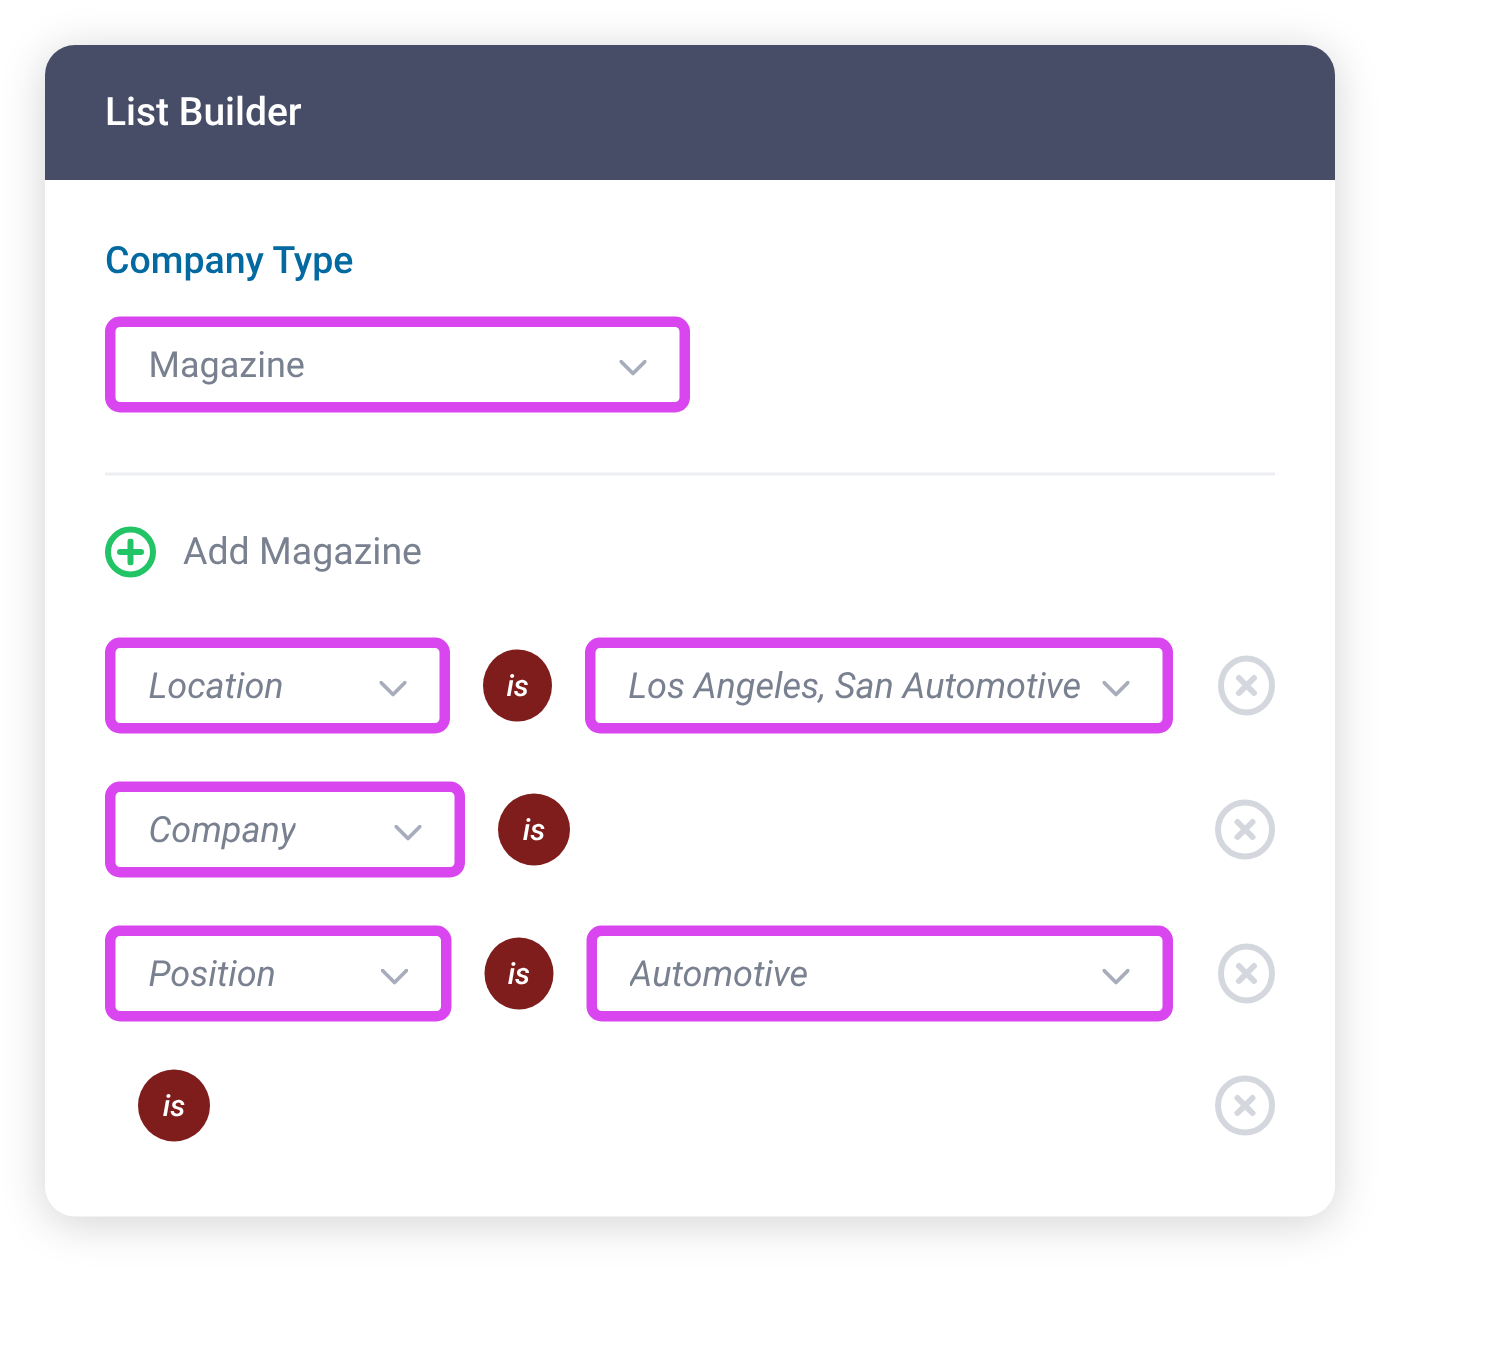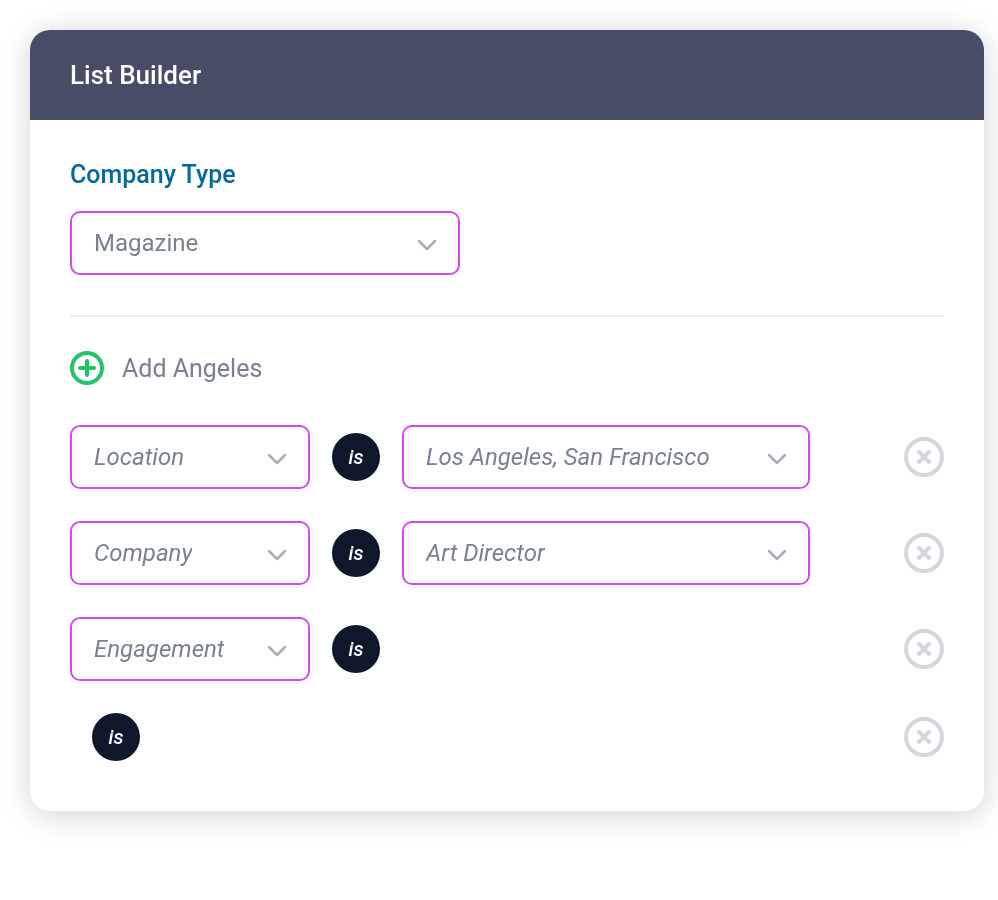--- a/index.html
+++ b/index.html
@@ -4,21 +4,21 @@
   <style>
     * { box-sizing: border-box; margin: 0; padding: 0; }
     body {
       font-family: -apple-system, BlinkMacSystemFont, "Segoe UI", Roboto, Helvetica, Arial, sans-serif;
       background: #ffffff;
       width: 998px;
       height: 900px;
       padding: 30px;
     }
     .card {
-      width: 954px;
+      width: 860px;
       background: #ffffff;
       border-radius: 20px;
       box-shadow: 0 4px 30px rgba(0,0,0,0.18);
       overflow: hidden;
     }
     .header {
       background: #474c67;
       color: #ffffff;
       padding: 30px 40px;
       font-size: 26px;
@@ -30,21 +30,21 @@
     .section-label {
       color: #0369a1;
       font-size: 25px;
       font-weight: 500;
       margin-bottom: 22px;
     }
     .select {
       display: inline-flex;
       align-items: center;
       justify-content: space-between;
-      border: 2px solid #d946ef;
+      border: 7px solid #d946ef;
       border-radius: 10px;
       padding: 0 22px;
       height: 64px;
       font-size: 24px;
       color: #79808f;
       cursor: pointer;
       background: #fff;
     }
     .select-sm { width: 240px; }
     .select-md { width: 390px; }
@@ -75,21 +75,21 @@
       font-style: italic;
     }
     .criteria-row {
       display: flex;
       align-items: center;
     }
     .pill {
       width: 48px;
       height: 48px;
       border-radius: 50%;
-      background: #0f172a;
+      background: #7f1d1d;
       color: #ffffff;
       font-size: 20px;
       font-weight: 500;
       display: flex;
       align-items: center;
       justify-content: center;
       margin: 0 22px;
     }
     .row-spacer { flex: 1; }
     .close-btn {
@@ -142,37 +142,37 @@
     </div>
 
     <hr class="divider">
 
     <div class="add-row">
       <span class="plus-circle">
         <svg width="18" height="18" viewBox="0 0 18 18">
           <path d="M9 2 V16 M2 9 H16" stroke="#22c466" stroke-width="4" stroke-linecap="round"></path>
         </svg>
       </span>
-      <span class="add-label">Add Angeles</span>
+      <span class="add-label">Add Magazine</span>
     </div>
 
     <div class="criteria-rows">
 
       <div class="criteria-row">
         <div class="select select-sm">
           <span class="select-text">Location</span>
           <span class="chevron">
             <svg width="18" height="11" viewBox="0 0 18 11">
                 <path d="M1 1 L9 9 L17 1" fill="none" stroke="#a7adba" stroke-width="2.5" stroke-linecap="round" stroke-linejoin="round"></path>
               </svg>
           </span>
         </div>
         <div class="pill">is</div>
         <div class="select select-lg">
-          <span class="select-text">Los Angeles, San Francisco</span>
+          <span class="select-text">Los Angeles, San Automotive</span>
           <span class="chevron">
             <svg width="18" height="11" viewBox="0 0 18 11">
                 <path d="M1 1 L9 9 L17 1" fill="none" stroke="#a7adba" stroke-width="2.5" stroke-linecap="round" stroke-linejoin="round"></path>
               </svg>
           </span>
         </div>
         <div class="row-spacer"></div>
         <div class="close-btn">
           <svg width="16" height="16" viewBox="0 0 16 16">
             <path d="M3 3 L13 13 M13 3 L3 13" stroke="#d4d8de" stroke-width="4" stroke-linecap="round"></path>
@@ -183,46 +183,46 @@
       <div class="criteria-row">
         <div class="select select-sm">
           <span class="select-text">Company</span>
           <span class="chevron">
             <svg width="18" height="11" viewBox="0 0 18 11">
                 <path d="M1 1 L9 9 L17 1" fill="none" stroke="#a7adba" stroke-width="2.5" stroke-linecap="round" stroke-linejoin="round"></path>
               </svg>
           </span>
         </div>
         <div class="pill">is</div>
+        <div class="row-spacer"></div>
+        <div class="close-btn">
+          <svg width="16" height="16" viewBox="0 0 16 16">
+            <path d="M3 3 L13 13 M13 3 L3 13" stroke="#d4d8de" stroke-width="4" stroke-linecap="round"></path>
+          </svg>
+        </div>
+      </div>
+
+      <div class="criteria-row">
+        <div class="select select-sm">
+          <span class="select-text">Position</span>
+          <span class="chevron">
+            <svg width="18" height="11" viewBox="0 0 18 11">
+                <path d="M1 1 L9 9 L17 1" fill="none" stroke="#a7adba" stroke-width="2.5" stroke-linecap="round" stroke-linejoin="round"></path>
+              </svg>
+          </span>
+        </div>
+        <div class="pill">is</div>
         <div class="select select-lg">
-          <span class="select-text">Art Director</span>
-          <span class="chevron">
-            <svg width="18" height="11" viewBox="0 0 18 11">
-                <path d="M1 1 L9 9 L17 1" fill="none" stroke="#a7adba" stroke-width="2.5" stroke-linecap="round" stroke-linejoin="round"></path>
-              </svg>
-          </span>
-        </div>
-        <div class="row-spacer"></div>
-        <div class="close-btn">
-          <svg width="16" height="16" viewBox="0 0 16 16">
-            <path d="M3 3 L13 13 M13 3 L3 13" stroke="#d4d8de" stroke-width="4" stroke-linecap="round"></path>
-          </svg>
-        </div>
-      </div>
-
-      <div class="criteria-row">
-        <div class="select select-sm">
-          <span class="select-text">Engagement</span>
-          <span class="chevron">
-            <svg width="18" height="11" viewBox="0 0 18 11">
-                <path d="M1 1 L9 9 L17 1" fill="none" stroke="#a7adba" stroke-width="2.5" stroke-linecap="round" stroke-linejoin="round"></path>
-              </svg>
-          </span>
-        </div>
-        <div class="pill">is</div>
+          <span class="select-text">Automotive</span>
+          <span class="chevron">
+            <svg width="18" height="11" viewBox="0 0 18 11">
+                <path d="M1 1 L9 9 L17 1" fill="none" stroke="#a7adba" stroke-width="2.5" stroke-linecap="round" stroke-linejoin="round"></path>
+              </svg>
+          </span>
+        </div>
         <div class="row-spacer"></div>
         <div class="close-btn">
           <svg width="16" height="16" viewBox="0 0 16 16">
             <path d="M3 3 L13 13 M13 3 L3 13" stroke="#d4d8de" stroke-width="4" stroke-linecap="round"></path>
           </svg>
         </div>
       </div>
 
       <div class="criteria-row">
         <div class="pill">is</div>

